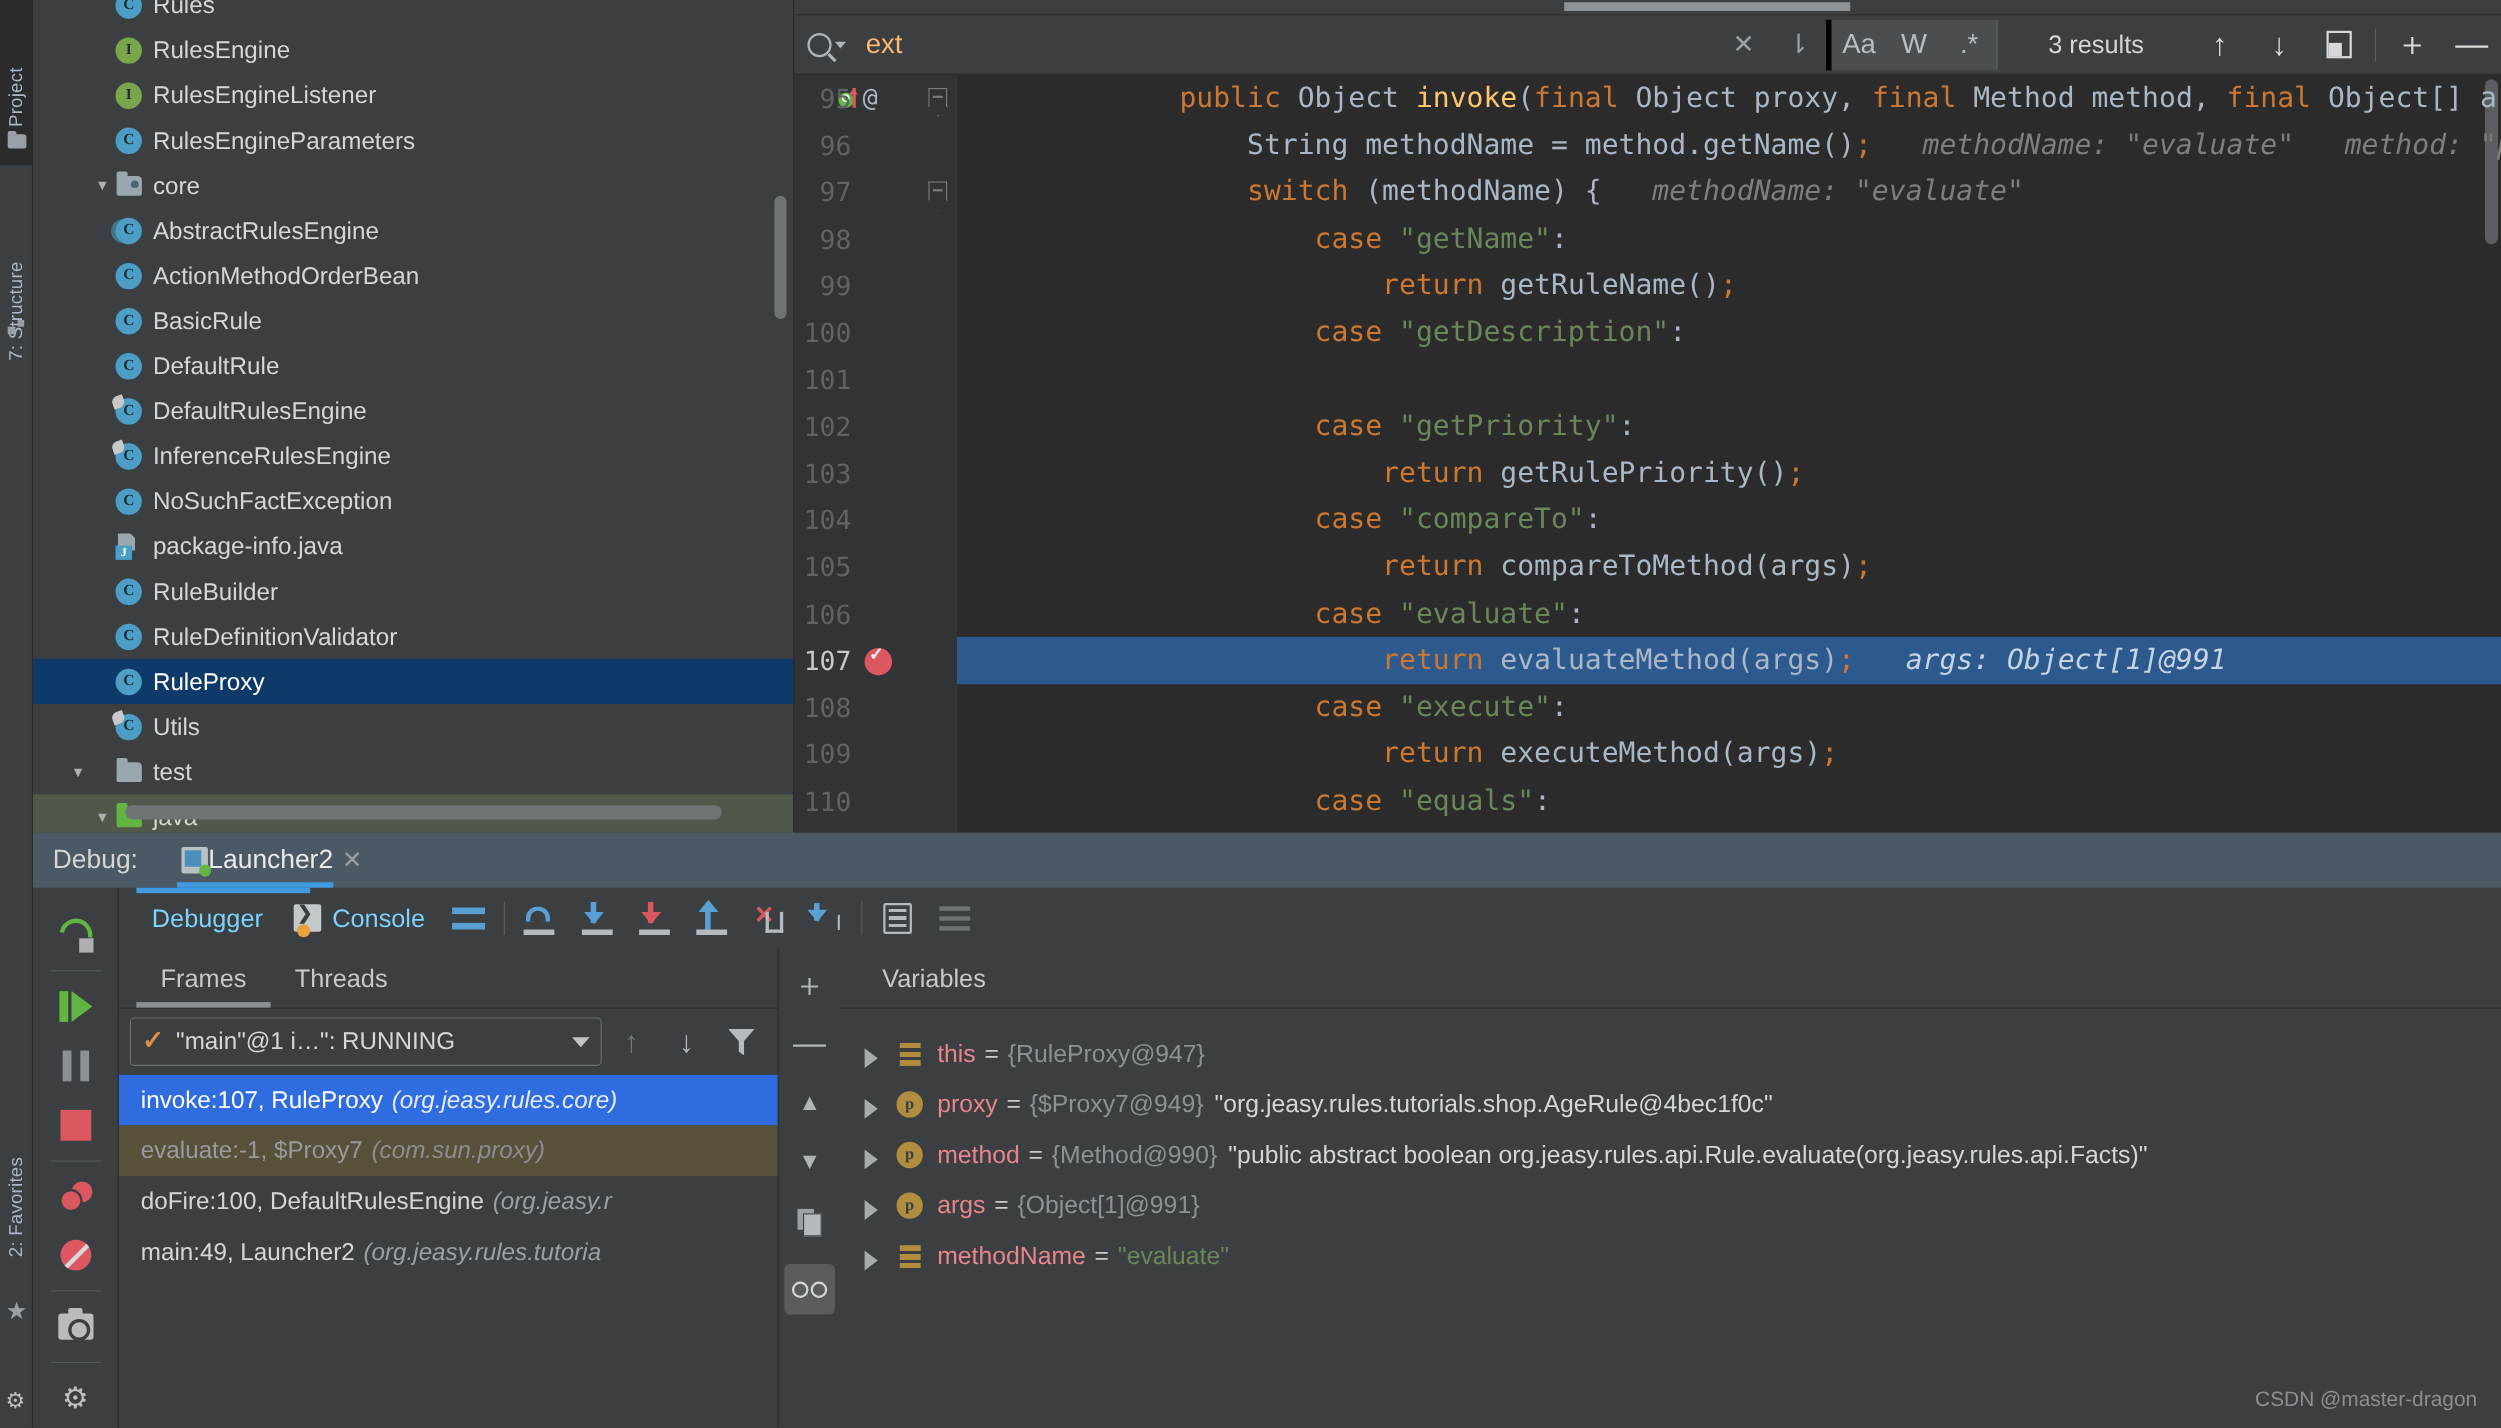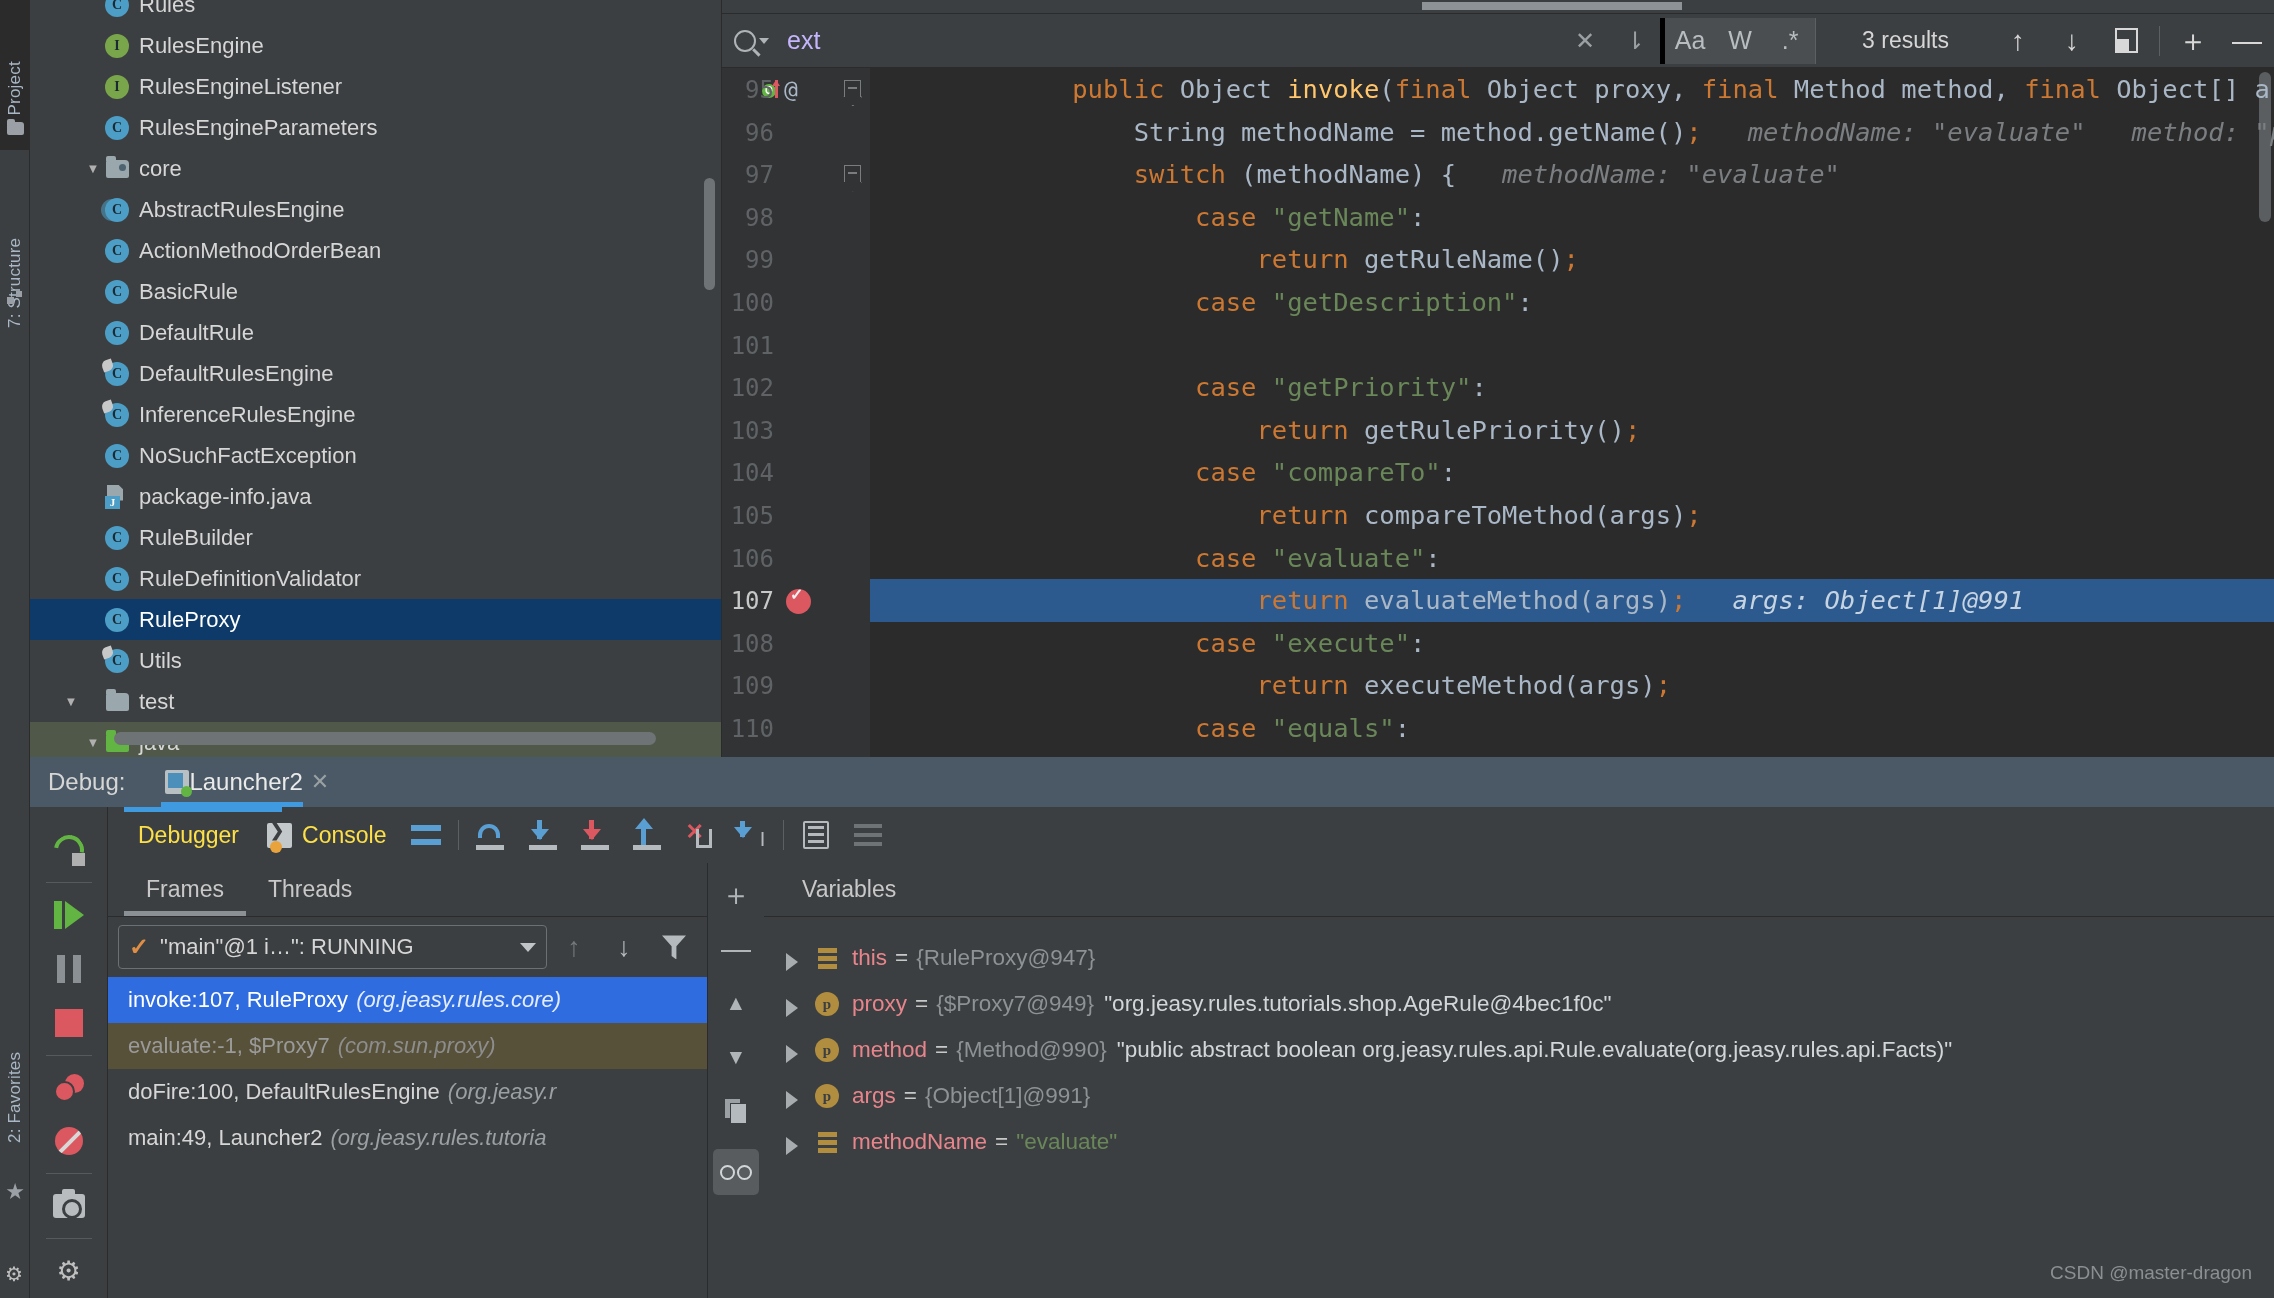--- a/index.html
+++ b/index.html
@@ -95,21 +95,21 @@
   
   .searchbar {
     height: 54px; flex: 0 0 54px; background: #3c3f41;
     display: flex; align-items: center; position: relative;
     border-bottom: 1px solid #2b2b2b;
   }
   .sb-field { display: flex; align-items: center; flex: 1 1 auto; min-width: 0; padding-left: 12px; }
   .mag { width: 22px; height: 22px; border: 2.4px solid #aeb4b7; border-radius: 50%; position: relative; flex: 0 0 22px; }
   .mag:after { content:""; position:absolute; right:-7px; bottom:-4px; width:9px; height:2.6px; background:#aeb4b7; transform: rotate(45deg); }
   .caret-dn { width:0; height:0; border-left:5px solid transparent; border-right:5px solid transparent; border-top:6px solid #aeb4b7; margin-left:3px; }
-  .sb-input { font-size: 25px; color: #c4b5fd; margin-left: 18px; }
+  .sb-input { font-size: 25px; color: #fdba74; margin-left: 18px; }
   .sb-tools { display: flex; align-items: center; height: 100%; }
   .sb-btn { width: 50px; height: 100%; display: flex; align-items: center; justify-content: center; color: #9aa0a3; font-size: 24px; }
   .sb-group { display: flex; align-items: center; height: 46px; background: #4a4e50; border-left: 5px solid #000000; border-right: 1px solid #5b6063; }
   .sb-group .sb-btn { color: #b7bdc0; font-size: 25px; }
   .sb-count { font-size: 23px; color: #d6d6d6; padding: 0 42px 0 46px; white-space: nowrap; }
   .arrow-btn { width: 54px; height: 100%; display: flex; align-items: center; justify-content: center; color: #d8d8d8; font-size: 28px; }
   .prev-ico { width: 23px; height: 25px; border: 2.4px solid #d8d8d8; position: relative; }
   .prev-ico:after { content:""; position:absolute; left:0; bottom:0; width:12px; height:12px; background:#d8d8d8; }
   .vdiv { width: 1px; height: 30px; background: #5b6063; margin: 0 6px; }
   .plus-ico { color: #d8d8d8; font-size: 30px; line-height: 1; }
@@ -184,21 +184,21 @@
   .ic-mute { width: 28px; height: 28px; border-radius: 50%; background: #db5860; position: relative; overflow: hidden; }
   .ic-mute:after { content:""; position:absolute; left:-4px; top:12px; width:40px; height:4px; background:#d8d8d8; transform: rotate(-45deg); }
   .ic-cam { width: 32px; height: 24px; background: #b8bcbf; border-radius: 3px; position: relative; }
   .ic-cam:before { content:""; position:absolute; left:9px; top:-5px; width:13px; height:6px; background:#b8bcbf; border-radius:2px 2px 0 0; }
   .ic-cam:after { content:""; position:absolute; left:9px; top:5px; width:14px; height:14px; border-radius:50%; border:3px solid #3c3f41; }
   .ic-gear { color: #bfbfbf; font-size: 27px; line-height: 1; }
 
   .dbg-content { flex: 1 1 auto; display: flex; flex-direction: column; min-width: 0; }
   .dbg-toolbar { height: 56px; flex: 0 0 56px; display: flex; align-items: center; padding-left: 16px; position: relative; }
   .dbg-toolbar .tbar-accent { position: absolute; left: 16px; top: 0; width: 158px; height: 5px; background: #3f9ae0; }
-  .tb-tab { font-size: 23px; color: #fde047; padding: 0 14px; display: flex; align-items: center; gap: 10px; }
+  .tb-tab { font-size: 23px; color: #7dd3fc; padding: 0 14px; display: flex; align-items: flex-start; gap: 10px; }
   .console-ico { width: 25px; height: 25px; background: #c3c8cb; position: relative; border-radius: 2px; }
   .console-ico:before { content:"❯"; position:absolute; left:3px; top:-3px; font-size:17px; color:#3c3f41; font-weight:bold; }
   .console-ico:after { content:""; position:absolute; left:3px; bottom:-5px; width:12px; height:12px; border-radius:50%; background:#e8a33d; }
   .tb-ico { width: 52px; height: 100%; display: flex; align-items: center; justify-content: center; }
   .lines-ico { width: 30px; height: 20px; position: relative; }
   .lines-ico i { position: absolute; left: 0; width: 30px; height: 6px; background: #5a9fd4; }
   .lines-ico i:nth-child(1){ top:0; } .lines-ico i:nth-child(2){ bottom:0; }
   .step-ico { width: 28px; height: 30px; position: relative; }
   .step-ico .base { position: absolute; left: 0; bottom: 0; width: 28px; height: 5px; background: #b4babd; }
   .step-ico .ar { position: absolute; left: 8px; top: 0; width: 5px; height: 19px; }

